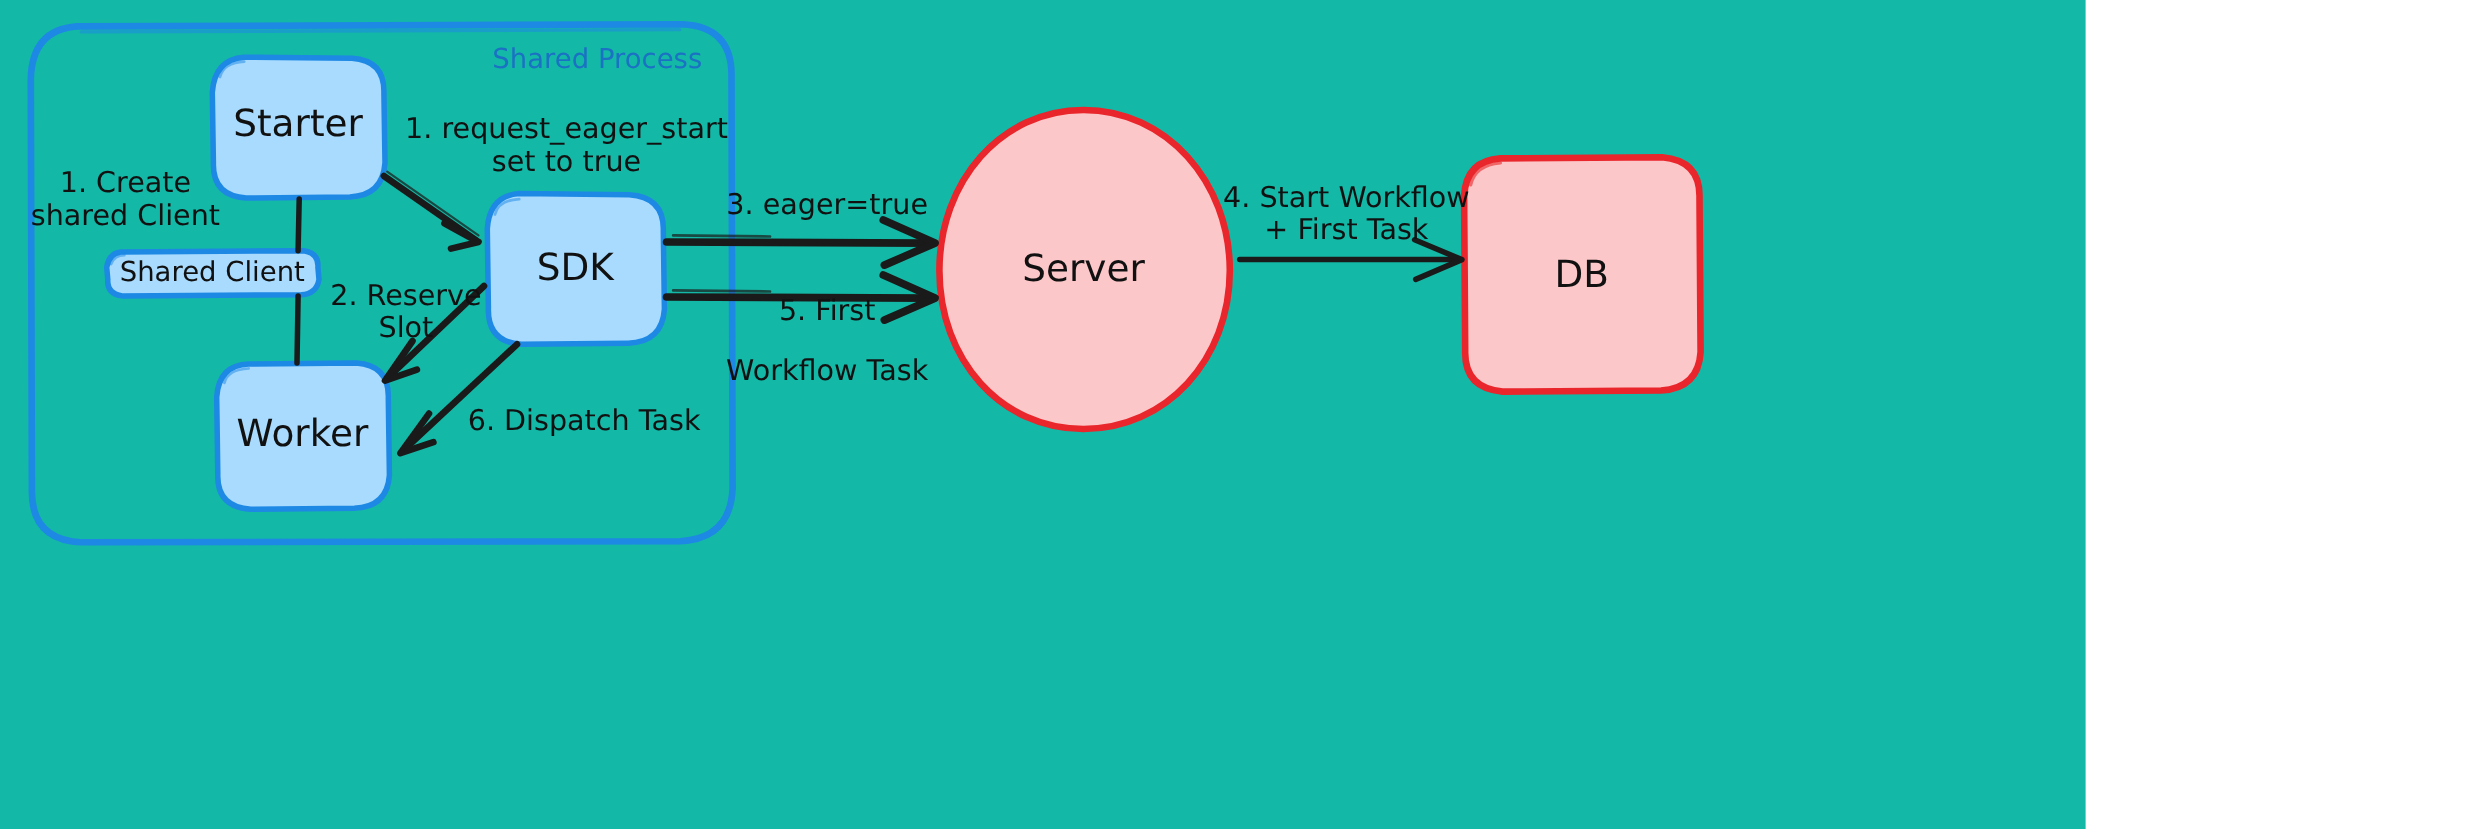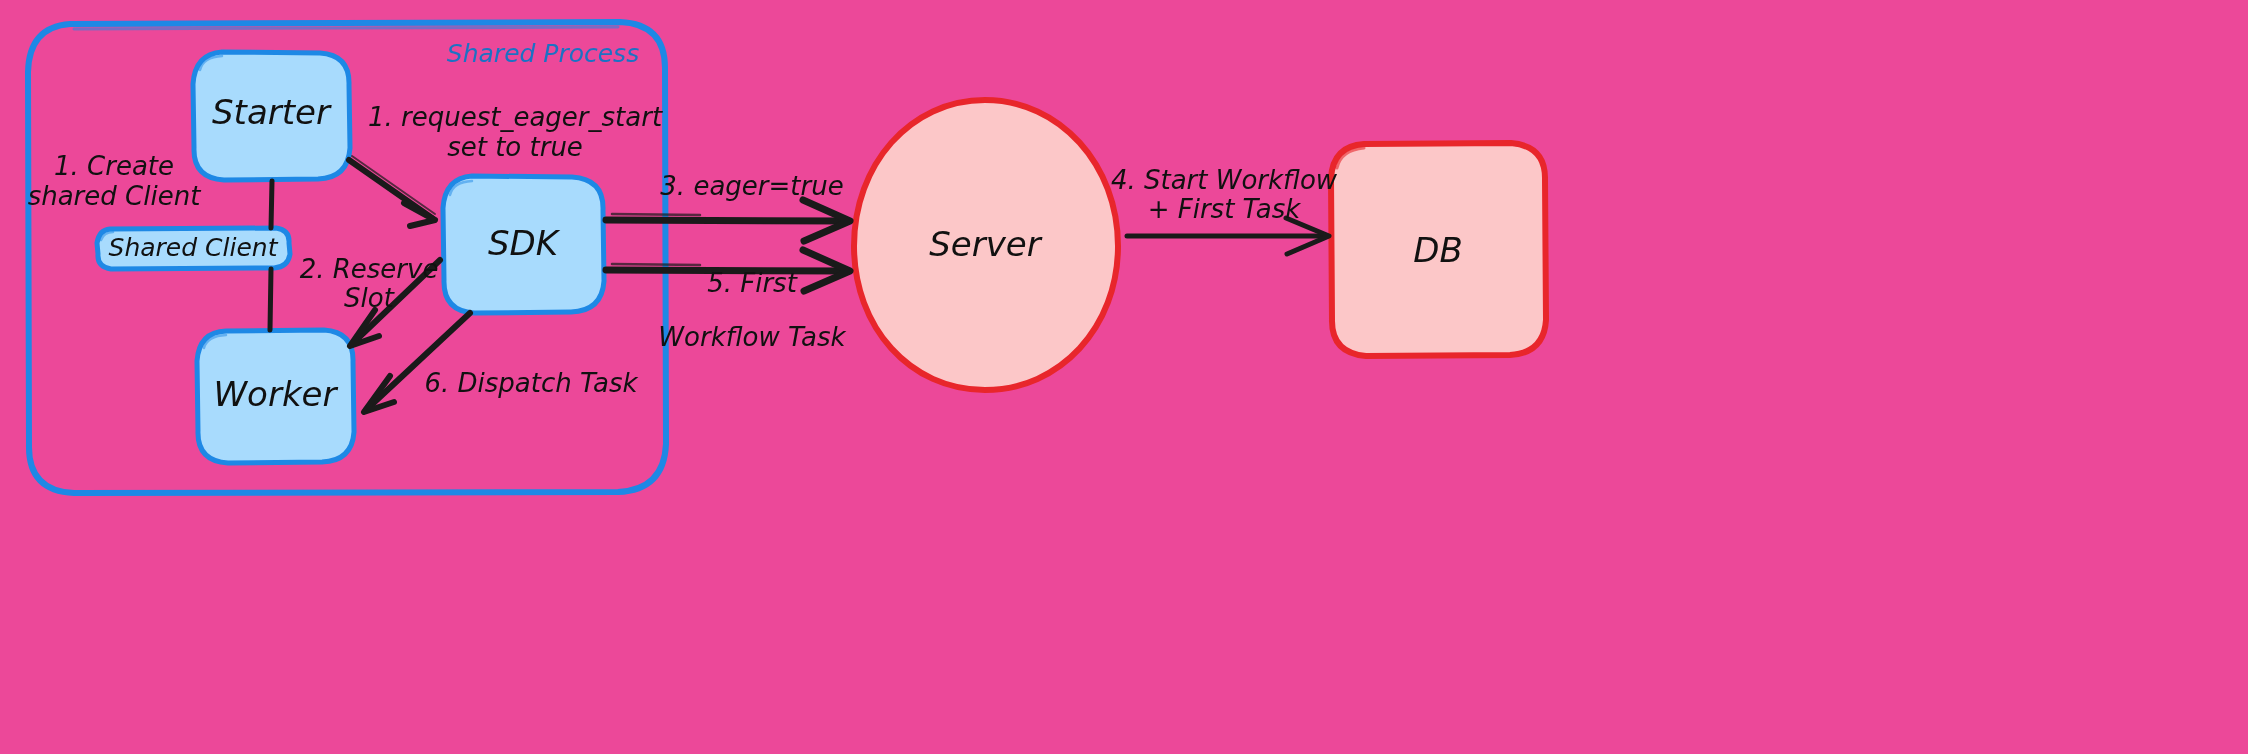--- a/index.html
+++ b/index.html
@@ -9,24 +9,23 @@
     background: #ffffff;
   }
   body {
     width: 2248px;
     height: 754px;
     font-family: "DejaVu Sans", sans-serif;
     overflow: hidden;
   }
   #diagram-root {
     position: relative;
-    width: 2248px;
+    width: 1896px;
     height: 754px;
-    background: #ec4899;
-    font-style: italic;
+    background: #14b8a6;
   }
   svg.canvas {
     position: absolute;
     left: 0;
     top: 0;
     width: 2248px;
     height: 754px;
   }
   .node-label,
   .edge-label,

